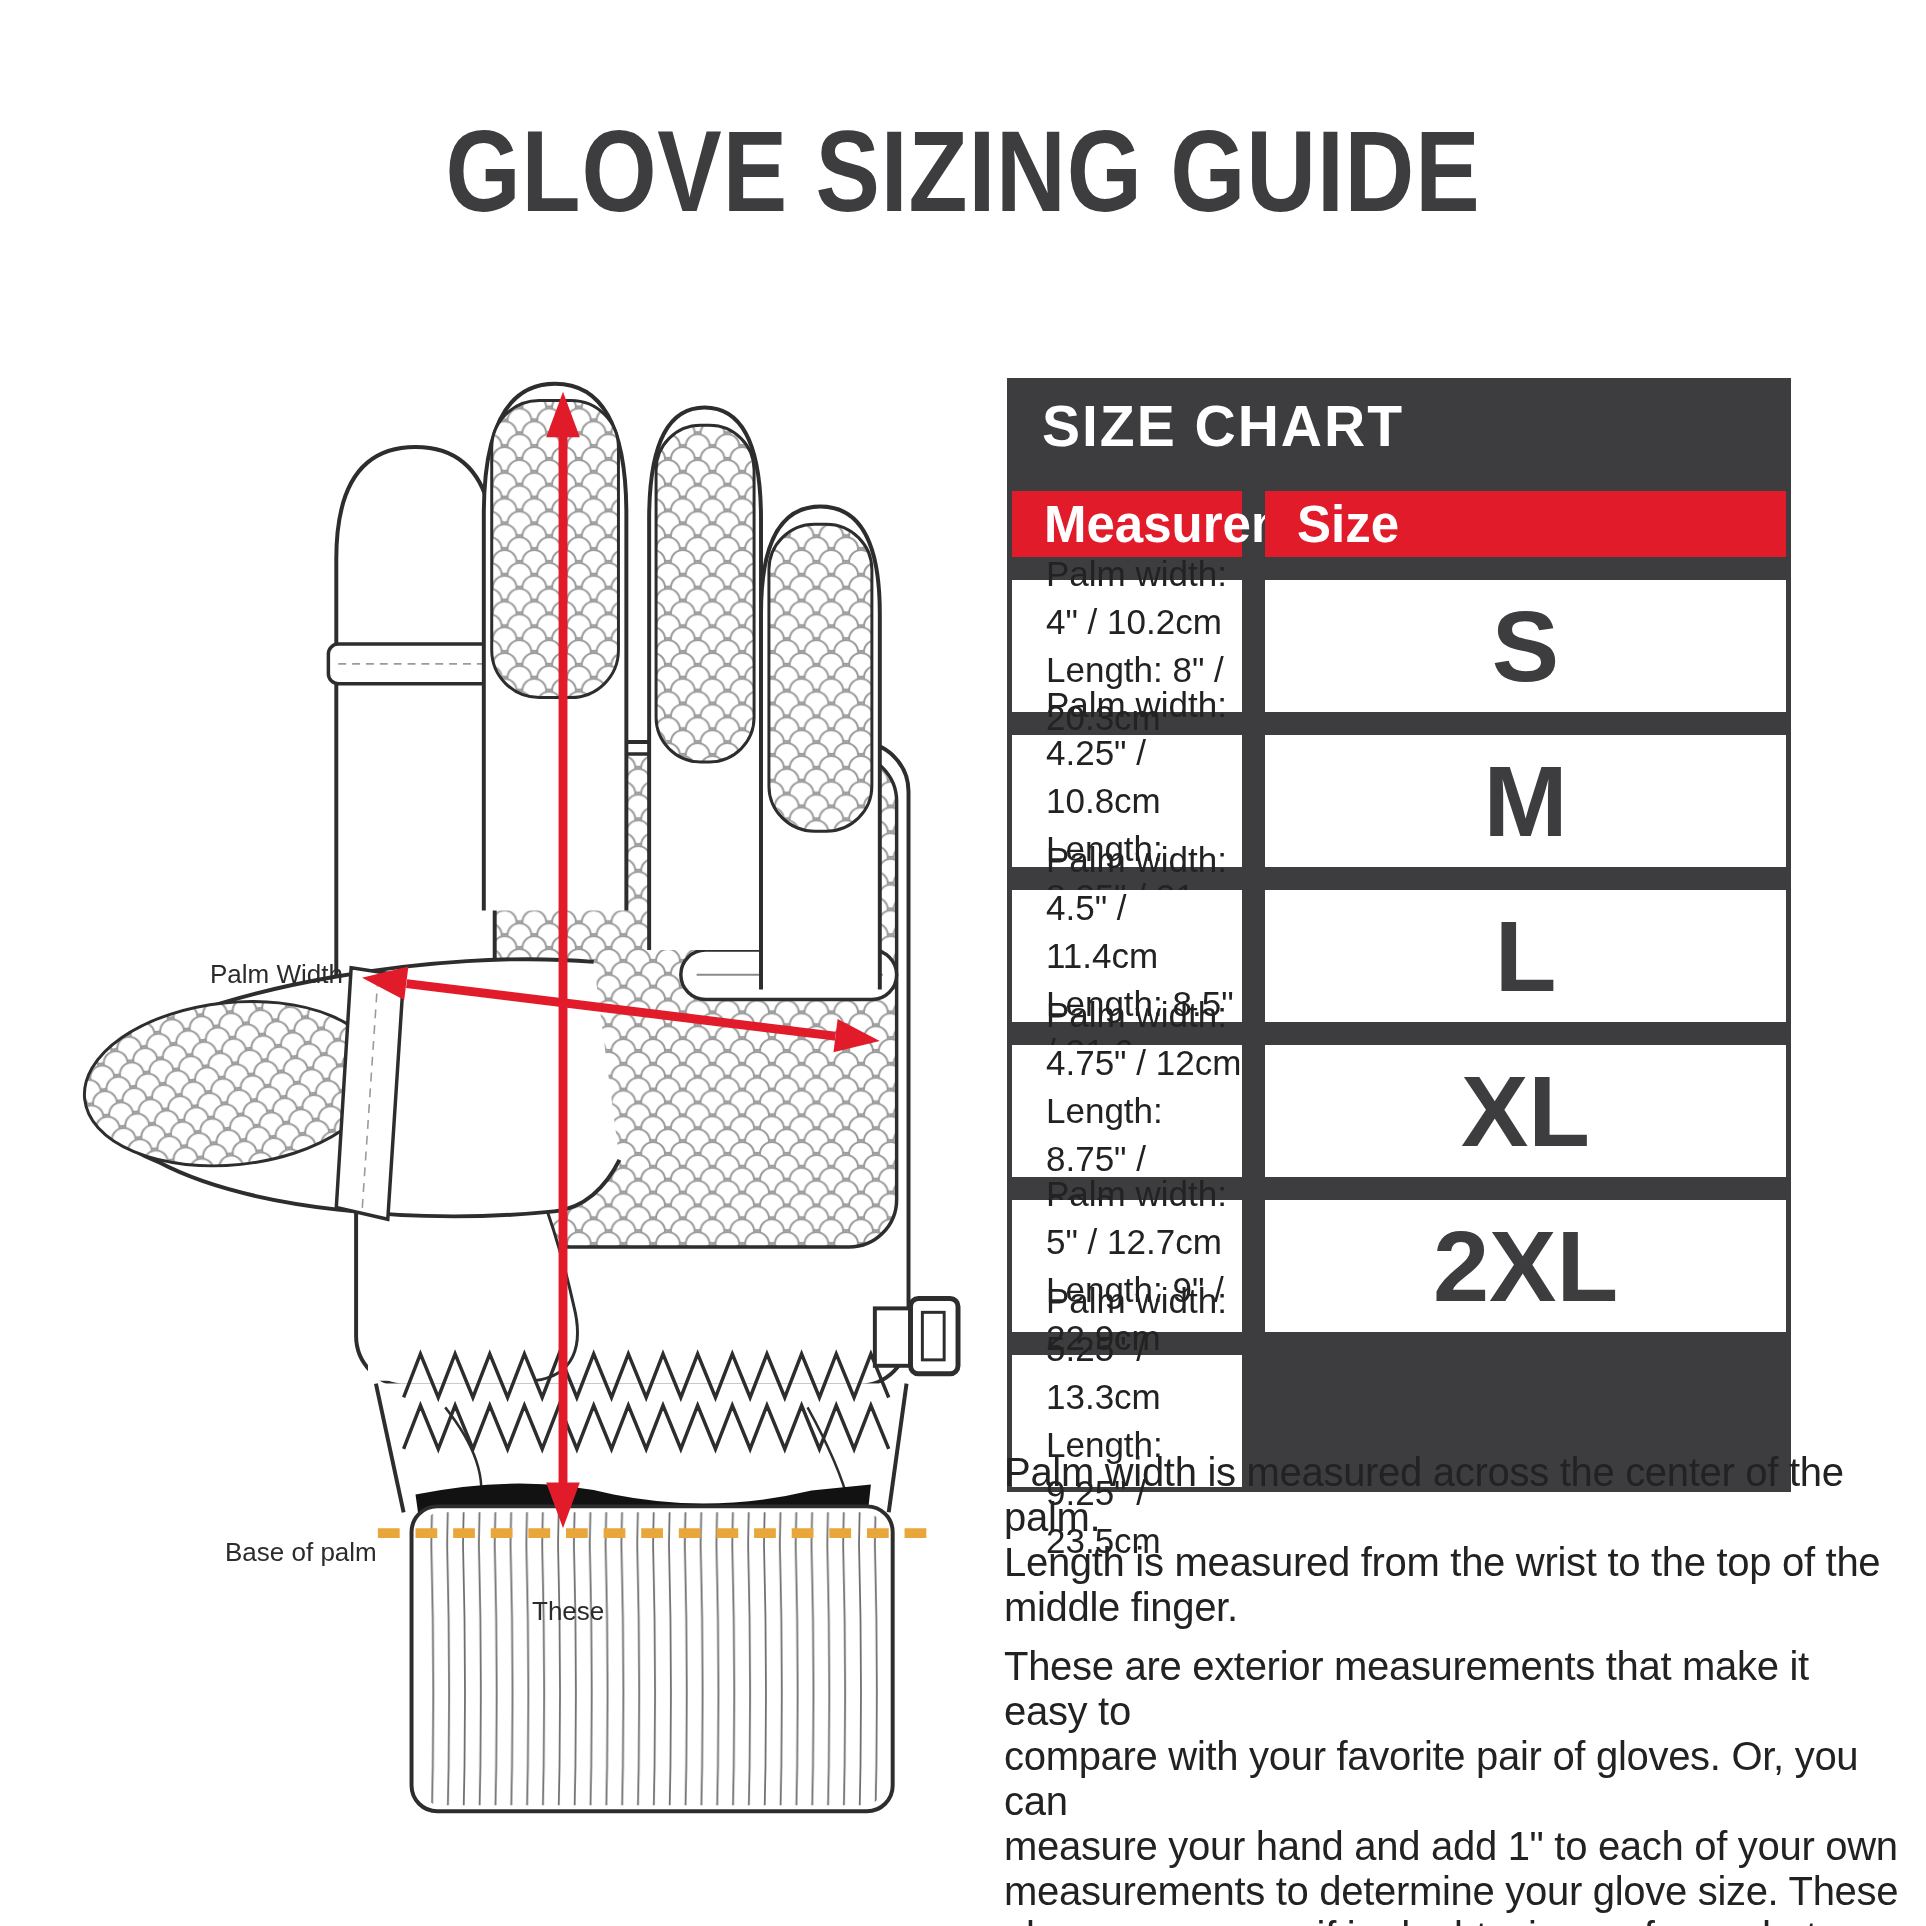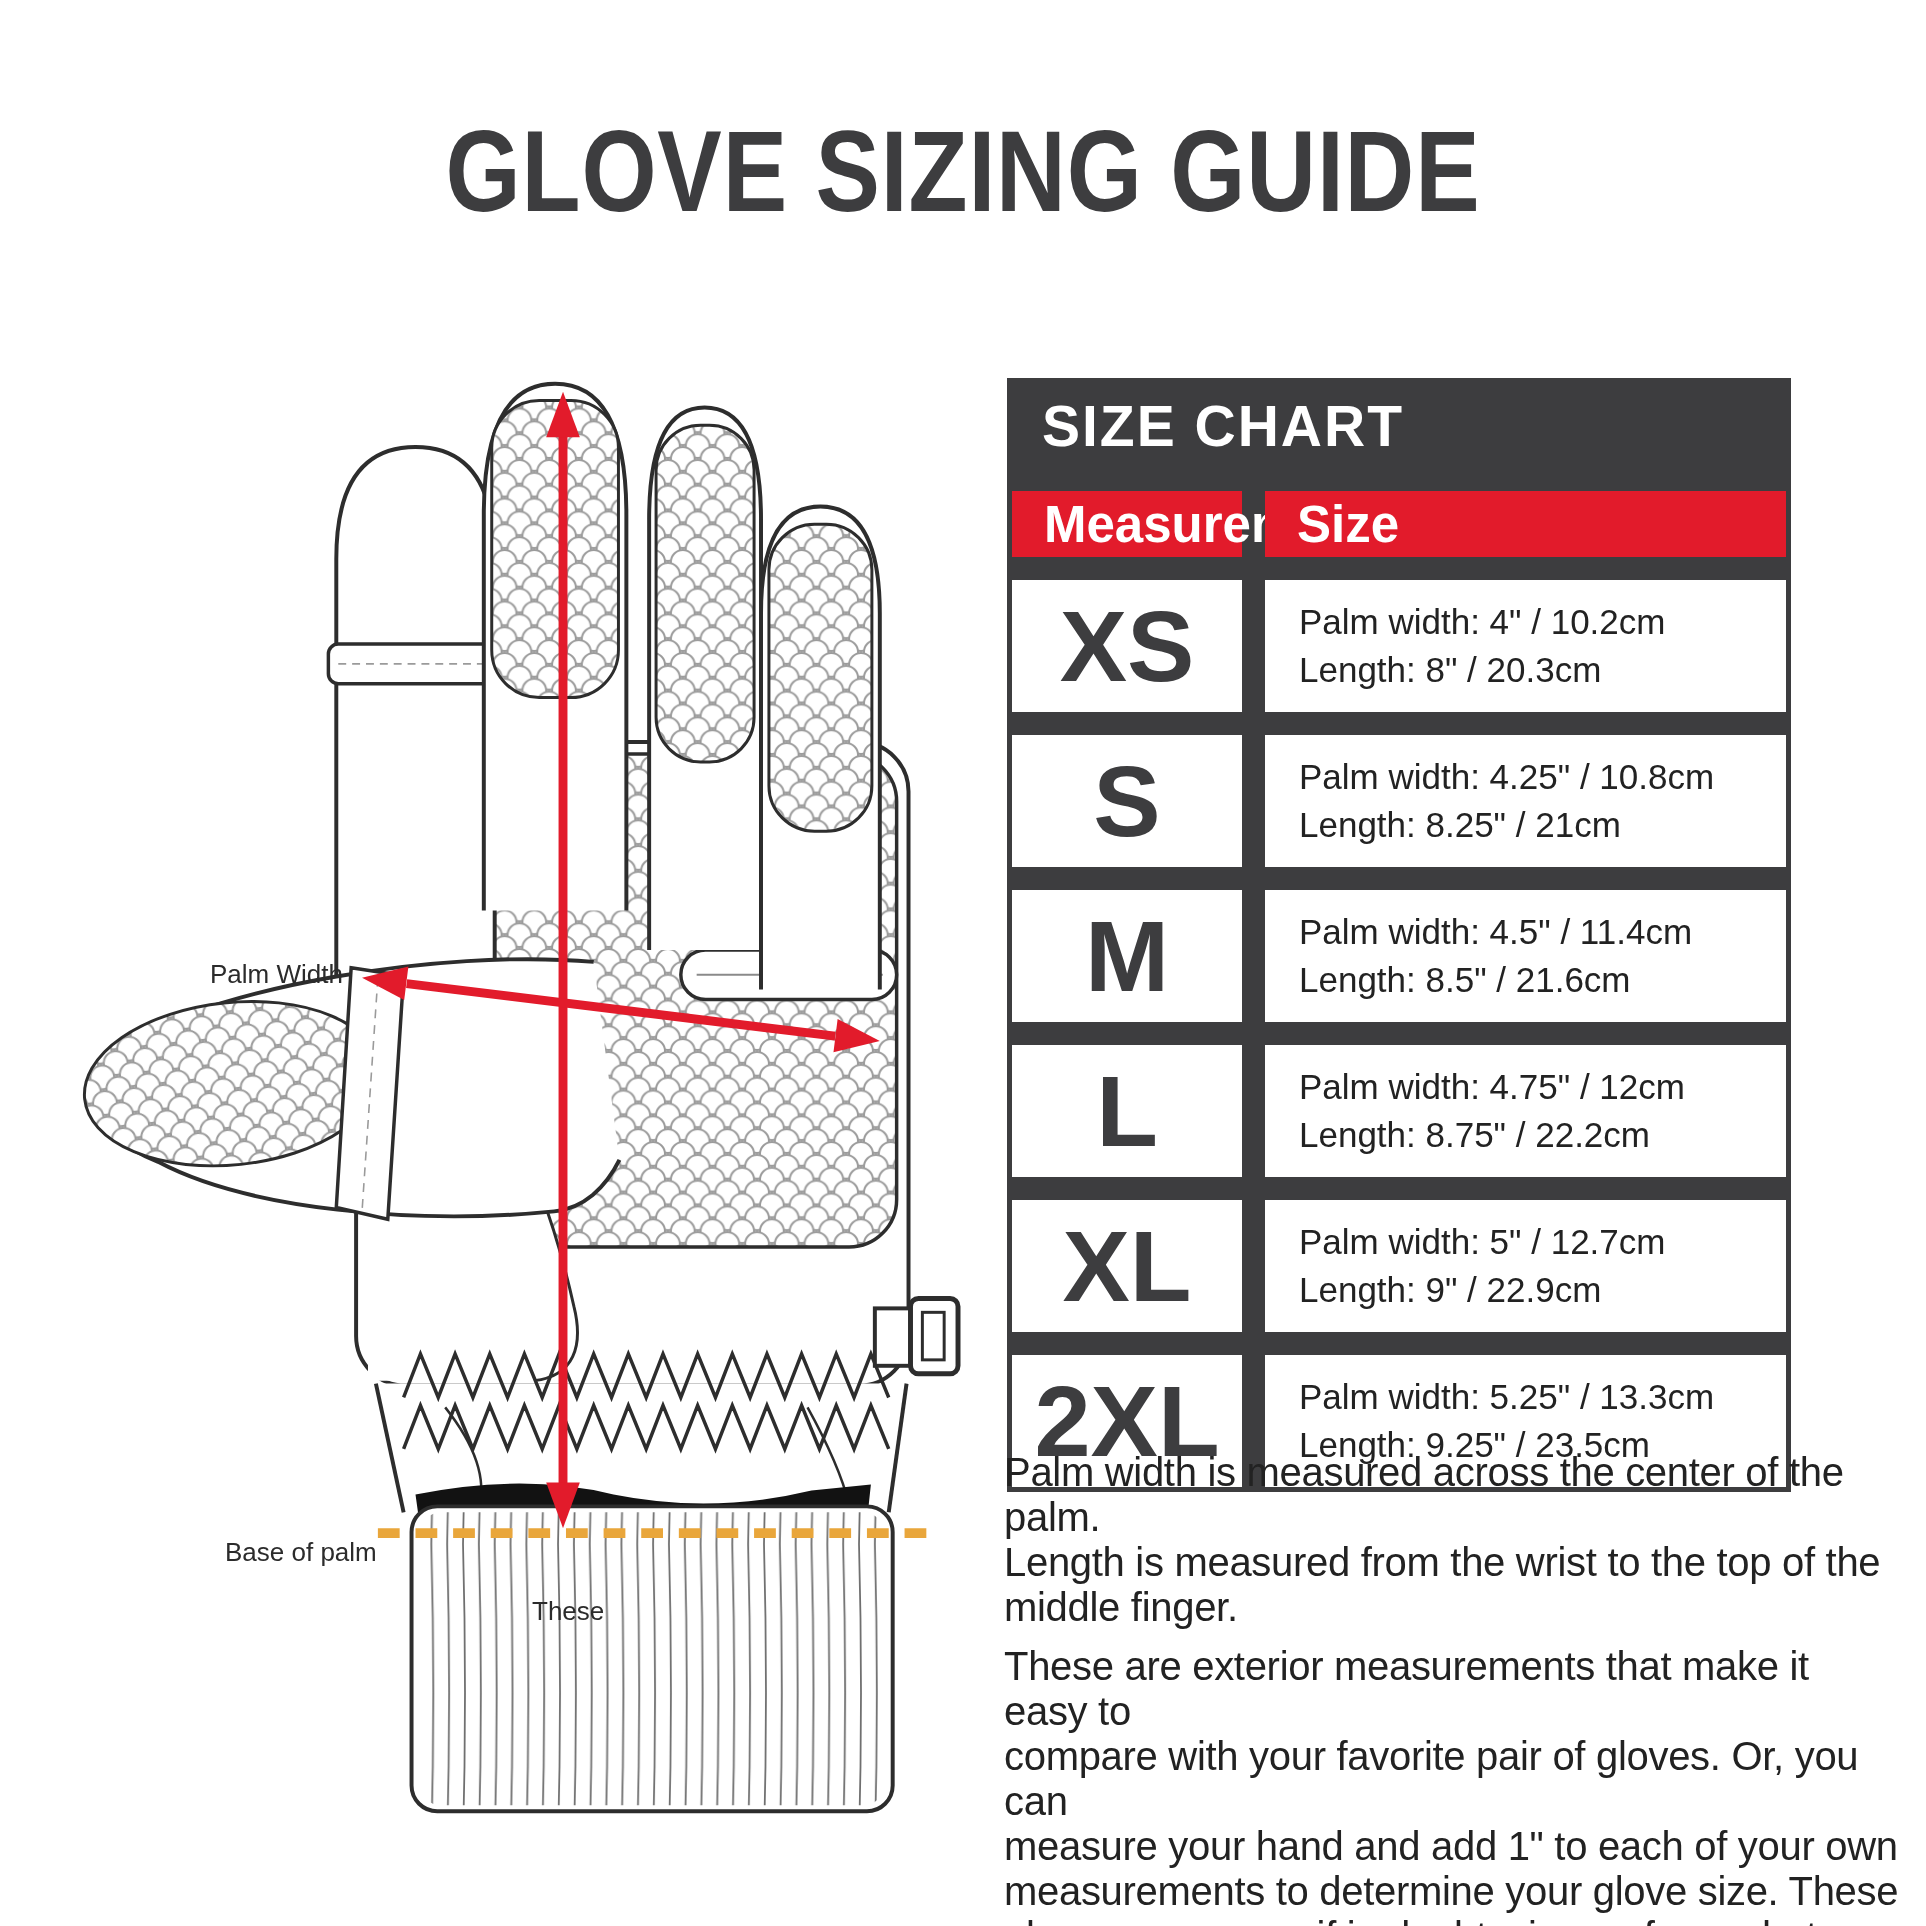--- a/index.html
+++ b/index.html
@@ -139,21 +139,20 @@
   <div class="illu-label lbl-palm">Palm Width</div>
   <div class="illu-label lbl-base">Base of palm</div>
   <div class="illu-label lbl-length">These</div>
 
   <div class="chart">
     <div class="hdr">SIZE CHART</div>
 
     <div class="colhead">Measurements</div>
     <div class="colhead">Size</div>
 
-    <div class="sz">XS</div>
     <div class="meas">Palm width: 4" / 10.2cm
 Length: 8" / 20.3cm</div>
 
     <div class="sz">S</div>
     <div class="meas">Palm width: 4.25" / 10.8cm
 Length: 8.25" / 21cm</div>
 
     <div class="sz">M</div>
     <div class="meas">Palm width: 4.5" / 11.4cm
 Length: 8.5" / 21.6cm</div>

